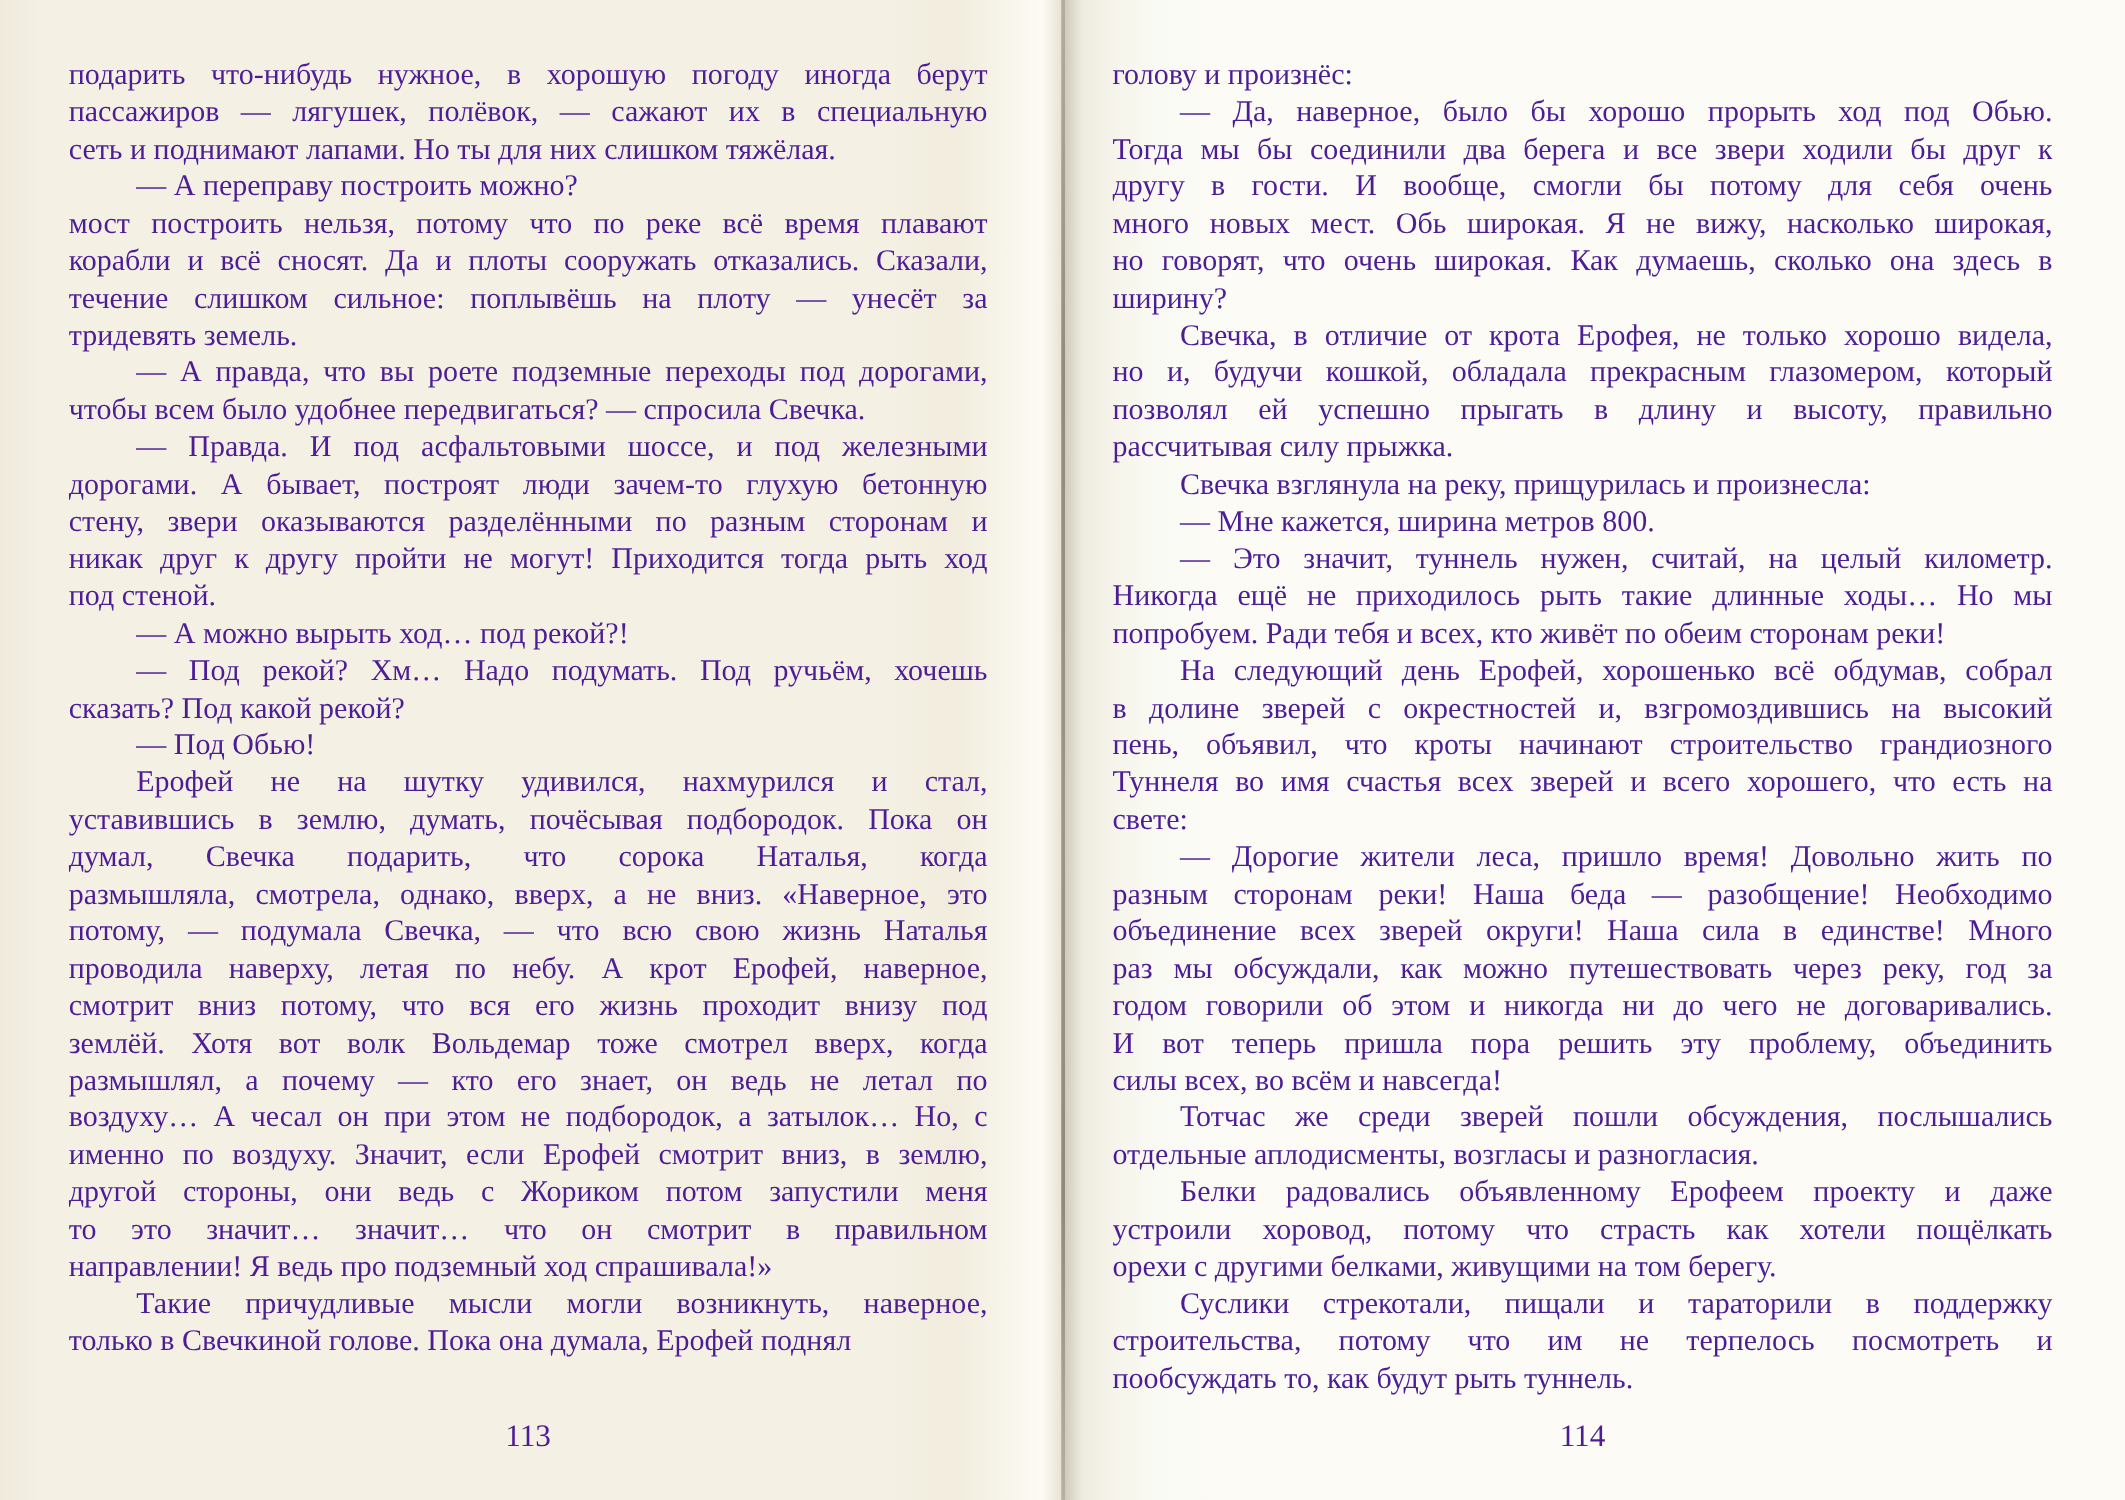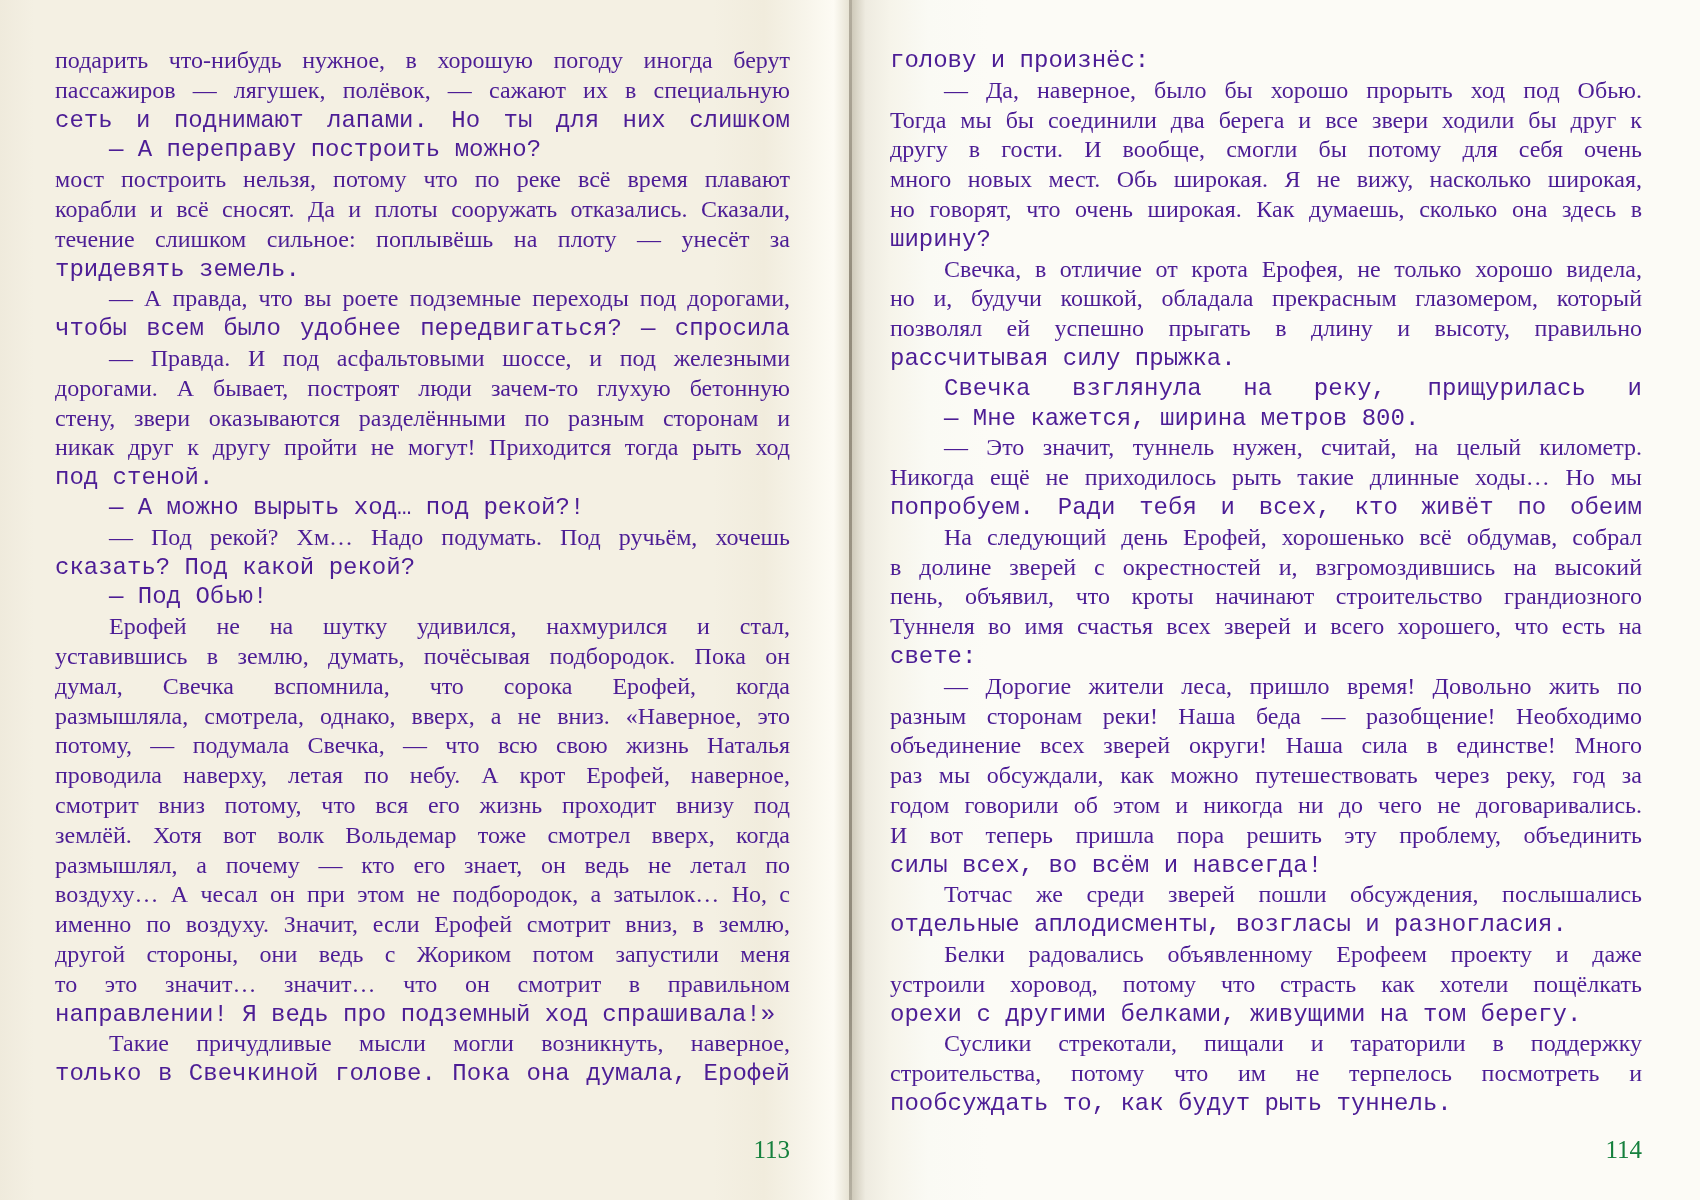--- a/index.html
+++ b/index.html
@@ -35,26 +35,26 @@
   }
   #left-text  { left: 55px;  width: 735px; }
   #right-text { left: 890px; width: 752px; }
   .line {
     height: 29.8px;
     overflow: hidden;
     text-align: justify;
     text-align-last: justify;
     white-space: normal;
   }
-  .line.last { text-align-last: left; font-family: Liberation Mono, monospace; }
+  .line.last { text-align-last: left; }
   .line.indent { text-indent: 54px; }
   .pagenum {
     position: absolute; top: 1136px;
-    font-size: 25px; color: #15803d;
-    text-align: right;
+    font-size: 25px; color: #4c1d95;
+    text-align: center;
   }
   #pn-left  { left: 55px;  width: 735px; }
   #pn-right { left: 890px; width: 752px; }
 </style>
 </head>
 <body>
 
 <div class="page" id="left-page"></div>
 <div id="gutter-line"></div>
 <div class="page" id="right-page"></div>
@@ -74,21 +74,21 @@
     <div class="line">дорогами. А бывает, построят люди зачем-то глухую бетонную</div>
     <div class="line">стену, звери оказываются разделёнными по разным сторонам и</div>
     <div class="line">никак друг к другу пройти не могут! Приходится тогда рыть ход</div>
     <div class="line last">под стеной.</div>
     <div class="line indent last">— А можно вырыть ход… под рекой?!</div>
     <div class="line indent">— Под рекой? Хм… Надо подумать. Под ручьём, хочешь</div>
     <div class="line last">сказать? Под какой рекой?</div>
     <div class="line indent last">— Под Обью!</div>
     <div class="line indent">Ерофей не на шутку удивился, нахмурился и стал,</div>
     <div class="line">уставившись в землю, думать, почёсывая подбородок. Пока он</div>
-    <div class="line">думал, Свечка вспомнила, что сорока Ерофей, когда</div>
+    <div class="line">думал, Свечка подарить, что сорока Наталья, когда</div>
     <div class="line">размышляла, смотрела, однако, вверх, а не вниз. «Наверное, это</div>
     <div class="line">потому, — подумала Свечка, — что всю свою жизнь Наталья</div>
     <div class="line">проводила наверху, летая по небу. А крот Ерофей, наверное,</div>
     <div class="line">смотрит вниз потому, что вся его жизнь проходит внизу под</div>
     <div class="line">землёй. Хотя вот волк Вольдемар тоже смотрел вверх, когда</div>
     <div class="line">размышлял, а почему — кто его знает, он ведь не летал по</div>
     <div class="line">воздуху… А чесал он при этом не подбородок, а затылок… Но, с</div>
     <div class="line">именно по воздуху. Значит, если Ерофей смотрит вниз, в землю,</div>
     <div class="line">другой стороны, они ведь с Жориком потом запустили меня</div>
     <div class="line">то это значит… значит… что он смотрит в правильном</div>

